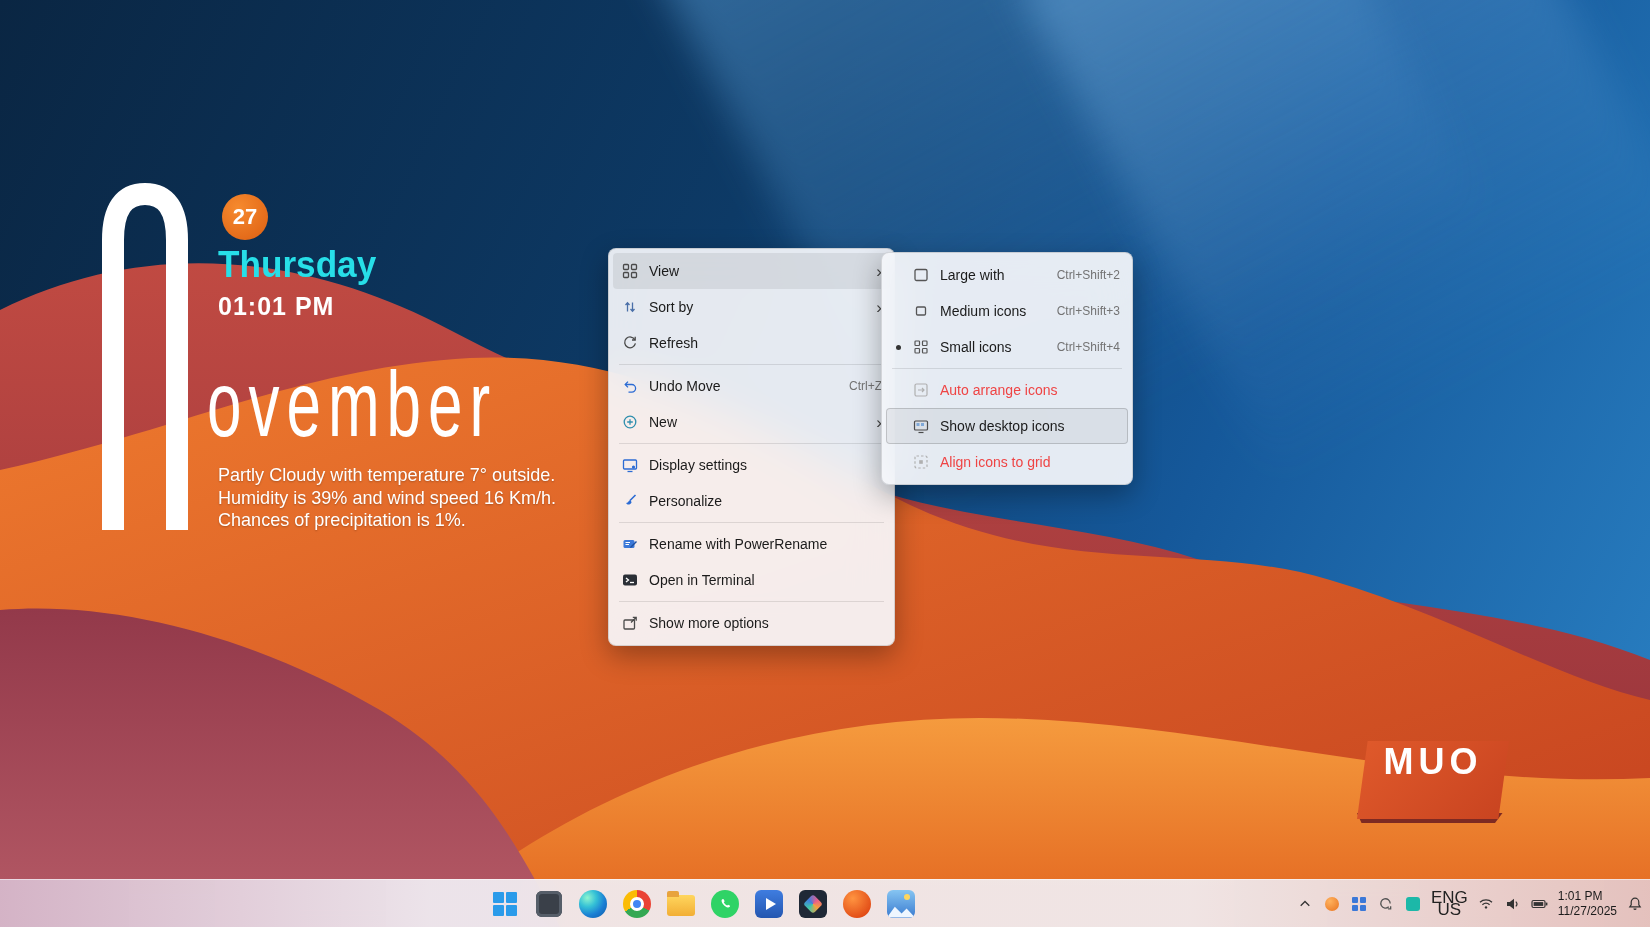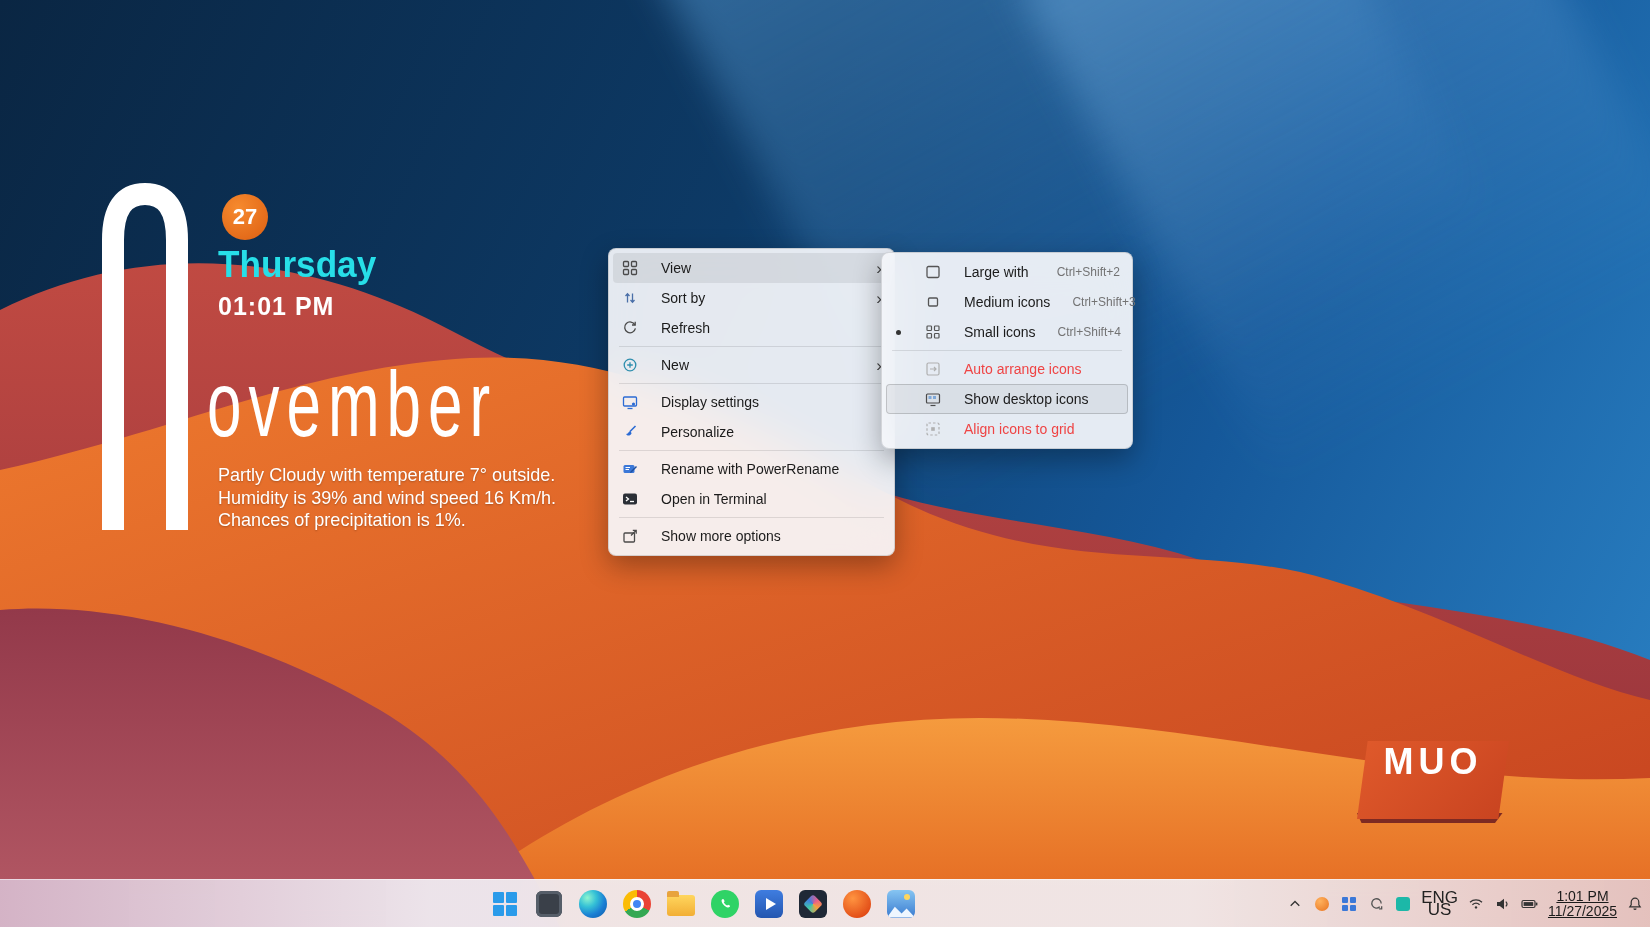--- a/index.html
+++ b/index.html
@@ -35,21 +35,21 @@
   .muo-shadow{position:absolute;left:1357px;top:813px;width:150px;height:10px;background:#7e2a22;
        clip-path:polygon(0 0,97% 0,92% 100%,3% 100%);}
   .muo span{color:#fff;font-weight:bold;font-size:36px;letter-spacing:5px;}
 
   
   .menu{position:absolute;background:rgba(247,249,252,.92);backdrop-filter:blur(20px);
        border:1px solid rgba(0,0,0,.13);border-radius:8px;
        box-shadow:0 10px 28px rgba(0,0,0,.32);padding:4px;font-size:14px;color:#1b1b1b;z-index:5;}
   .context-menu{left:608px;top:248px;width:277px;}
   .view-submenu{left:881px;top:252px;width:242px;z-index:6;}
-  .mi{display:flex;align-items:center;height:30px;padding:0 8px;border-radius:4px;gap:22px;position:relative;}
+  .mi{display:flex;align-items:center;height:36px;padding:0 8px;border-radius:4px;gap:10px;position:relative;}
   .mi .ic{width:18px;display:flex;justify-content:center;flex:none;}
   .mi .lbl{flex:1;white-space:nowrap;}
   .mi .sc{color:#737373;font-size:12px;flex:none;}
   .mi .chev{color:#454545;font-size:17px;line-height:1;flex:none;}
   .mi.hl{background:rgba(0,0,0,.07);}
   .mi.hov{background:rgba(0,0,0,.05);box-shadow:0 0 0 1px rgba(0,0,0,.16) inset;}
   .mi.dis{color:#ef4444;}
   .sep{height:1px;background:rgba(0,0,0,.1);margin:3px 6px;}
   .sel-dot{width:8px;flex:none;display:flex;justify-content:center;}
   .sel-dot i{width:5px;height:5px;border-radius:50%;background:#333;}
@@ -93,21 +93,21 @@
       clip-path:polygon(0 100%,28% 18%,52% 70%,70% 30%,100% 100%);}
   .i-photos::after{content:"";position:absolute;right:5px;top:4px;width:6px;height:6px;border-radius:50%;background:#ffd65e;}
 
   .tb-tray{position:absolute;right:6px;top:0;height:47px;display:flex;align-items:center;gap:9px;}
   .tray-ic{width:18px;height:18px;display:flex;align-items:center;justify-content:center;}
   .mini-grid{width:14px;height:14px;display:grid;grid-template-columns:6px 6px;grid-template-rows:6px 6px;gap:2px;}
   .mini-grid i{background:#3b78d8;border-radius:1px;}
   .dot-orange{width:14px;height:14px;border-radius:50%;background:radial-gradient(circle at 35% 30%,#ffb25e,#e8731f);}
   .sq-teal{width:14px;height:14px;border-radius:3px;background:#1cb8a8;}
   .lang{font-size:17px;line-height:12px;color:#222;text-align:center;}
-  .clock{font-size:14px;line-height:15px;color:#1b1b1b;text-align:center;text-decoration:underline;}
+  .clock{font-size:12px;line-height:15px;color:#1b1b1b;text-align:left;}
 </style>
 </head>
 <body>
 
 <div id="desktop">
 
   <div class="beam beam1"></div>
   <div class="beam beam2"></div>
 
   <svg id="waves" width="1650" height="927" viewBox="0 0 1650 927">
@@ -186,20 +186,30 @@
         <svg width="16" height="16" viewBox="0 0 16 16" fill="none" stroke="#4a4a4a" stroke-width="1.3">
           <path d="M12.9 4.9 A5.4 5.4 0 1 0 13.4 8.4"></path>
           <path d="M13.2 1.8 V5 H10"></path>
         </svg>
         </span>
       <span class="lbl">Refresh</span>
     </div>
 
     <div class="sep"></div>
 
+    <div class="mi">
+      <span class="ic">
+        <svg width="16" height="16" viewBox="0 0 16 16" fill="none" stroke="#2b6bd4" stroke-width="1.3">
+          <path d="M3.5 6.5 H9.8 a3.8 3.8 0 0 1 0 7.6 H6.5"></path>
+          <path d="M6 3.6 L3.2 6.5 L6 9.4"></path>
+        </svg>
+        </span>
+      <span class="lbl">Undo Move</span>
+      <span class="sc">Ctrl+Z</span>
+    </div>
 
     <div class="mi">
       <span class="ic">
         <svg width="16" height="16" viewBox="0 0 16 16" fill="none" stroke="#2f8fae" stroke-width="1.3">
           <circle cx="8" cy="8" r="5.8"></circle>
             <path d="M8 5.2 V10.8 M5.2 8 H10.8"></path>
         </svg>
         </span>
       <span class="lbl">New</span>
       <span class="chev">›</span>

